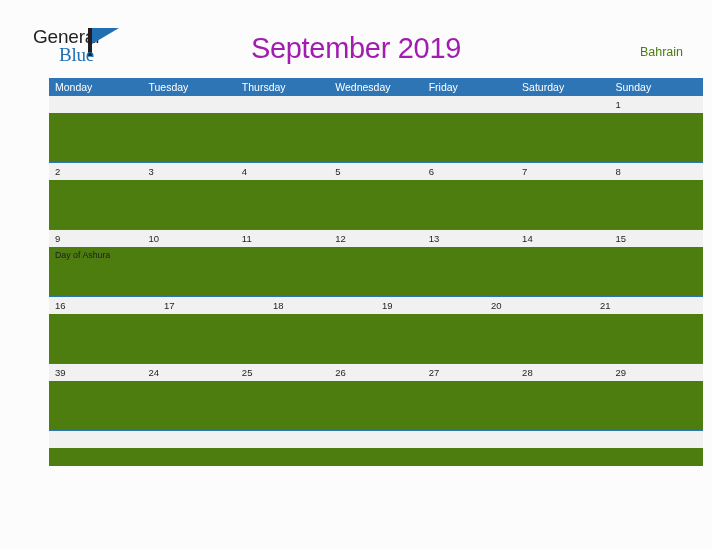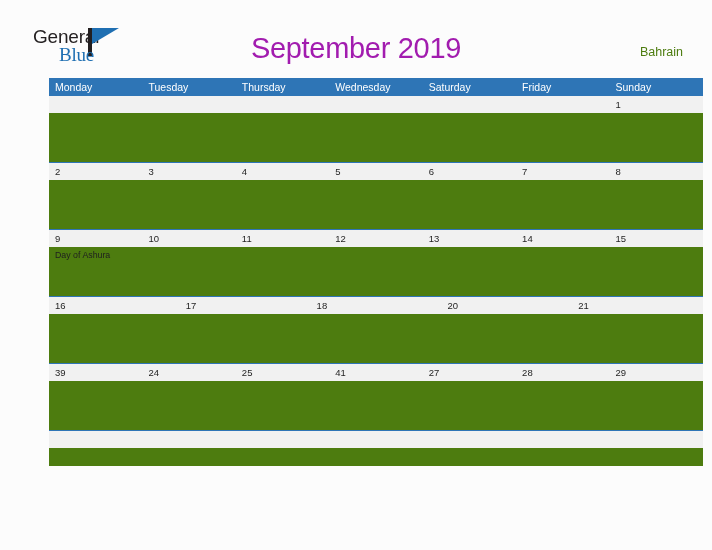--- a/index.html
+++ b/index.html
@@ -202,22 +202,22 @@
     <div class="cal-region">Bahrain</div>
   </div>
 
   <div class="cal">
 
     <div class="weekday-head">
       <div class="wd">Monday</div>
       <div class="wd">Tuesday</div>
       <div class="wd">Thursday</div>
       <div class="wd">Wednesday</div>
+      <div class="wd">Friday</div>
       <div class="wd">Saturday</div>
-      <div class="wd">Friday</div>
       <div class="wd">Sunday</div>
     </div>
 
     <div id="weeks-container">
         <div class="week">
           <div class="week-dates">
             <div class="daynum"></div>
             <div class="daynum"></div>
             <div class="daynum"></div>
             <div class="daynum"></div>
@@ -275,39 +275,40 @@
             <div class="dayevents"></div>
             <div class="dayevents"></div>
             <div class="dayevents"></div>
           </div>
         </div>
         <div class="week">
           <div class="week-dates">
             <div class="daynum">16</div>
             <div class="daynum">17</div>
             <div class="daynum">18</div>
+            <div class="daynum">19</div>
             <div class="daynum">20</div>
             <div class="daynum">21</div>
           </div>
           <div class="week-body">
             <div class="dayevents"></div>
             <div class="dayevents"></div>
             <div class="dayevents"></div>
             <div class="dayevents"></div>
             <div class="dayevents"></div>
             <div class="dayevents"></div>
             <div class="dayevents"></div>
           </div>
         </div>
         <div class="week">
           <div class="week-dates">
             <div class="daynum">39</div>
             <div class="daynum">24</div>
             <div class="daynum">25</div>
-            <div class="daynum">41</div>
+            <div class="daynum">26</div>
             <div class="daynum">27</div>
             <div class="daynum">28</div>
             <div class="daynum">29</div>
           </div>
           <div class="week-body">
             <div class="dayevents"></div>
             <div class="dayevents"></div>
             <div class="dayevents"></div>
             <div class="dayevents"></div>
             <div class="dayevents"></div>

